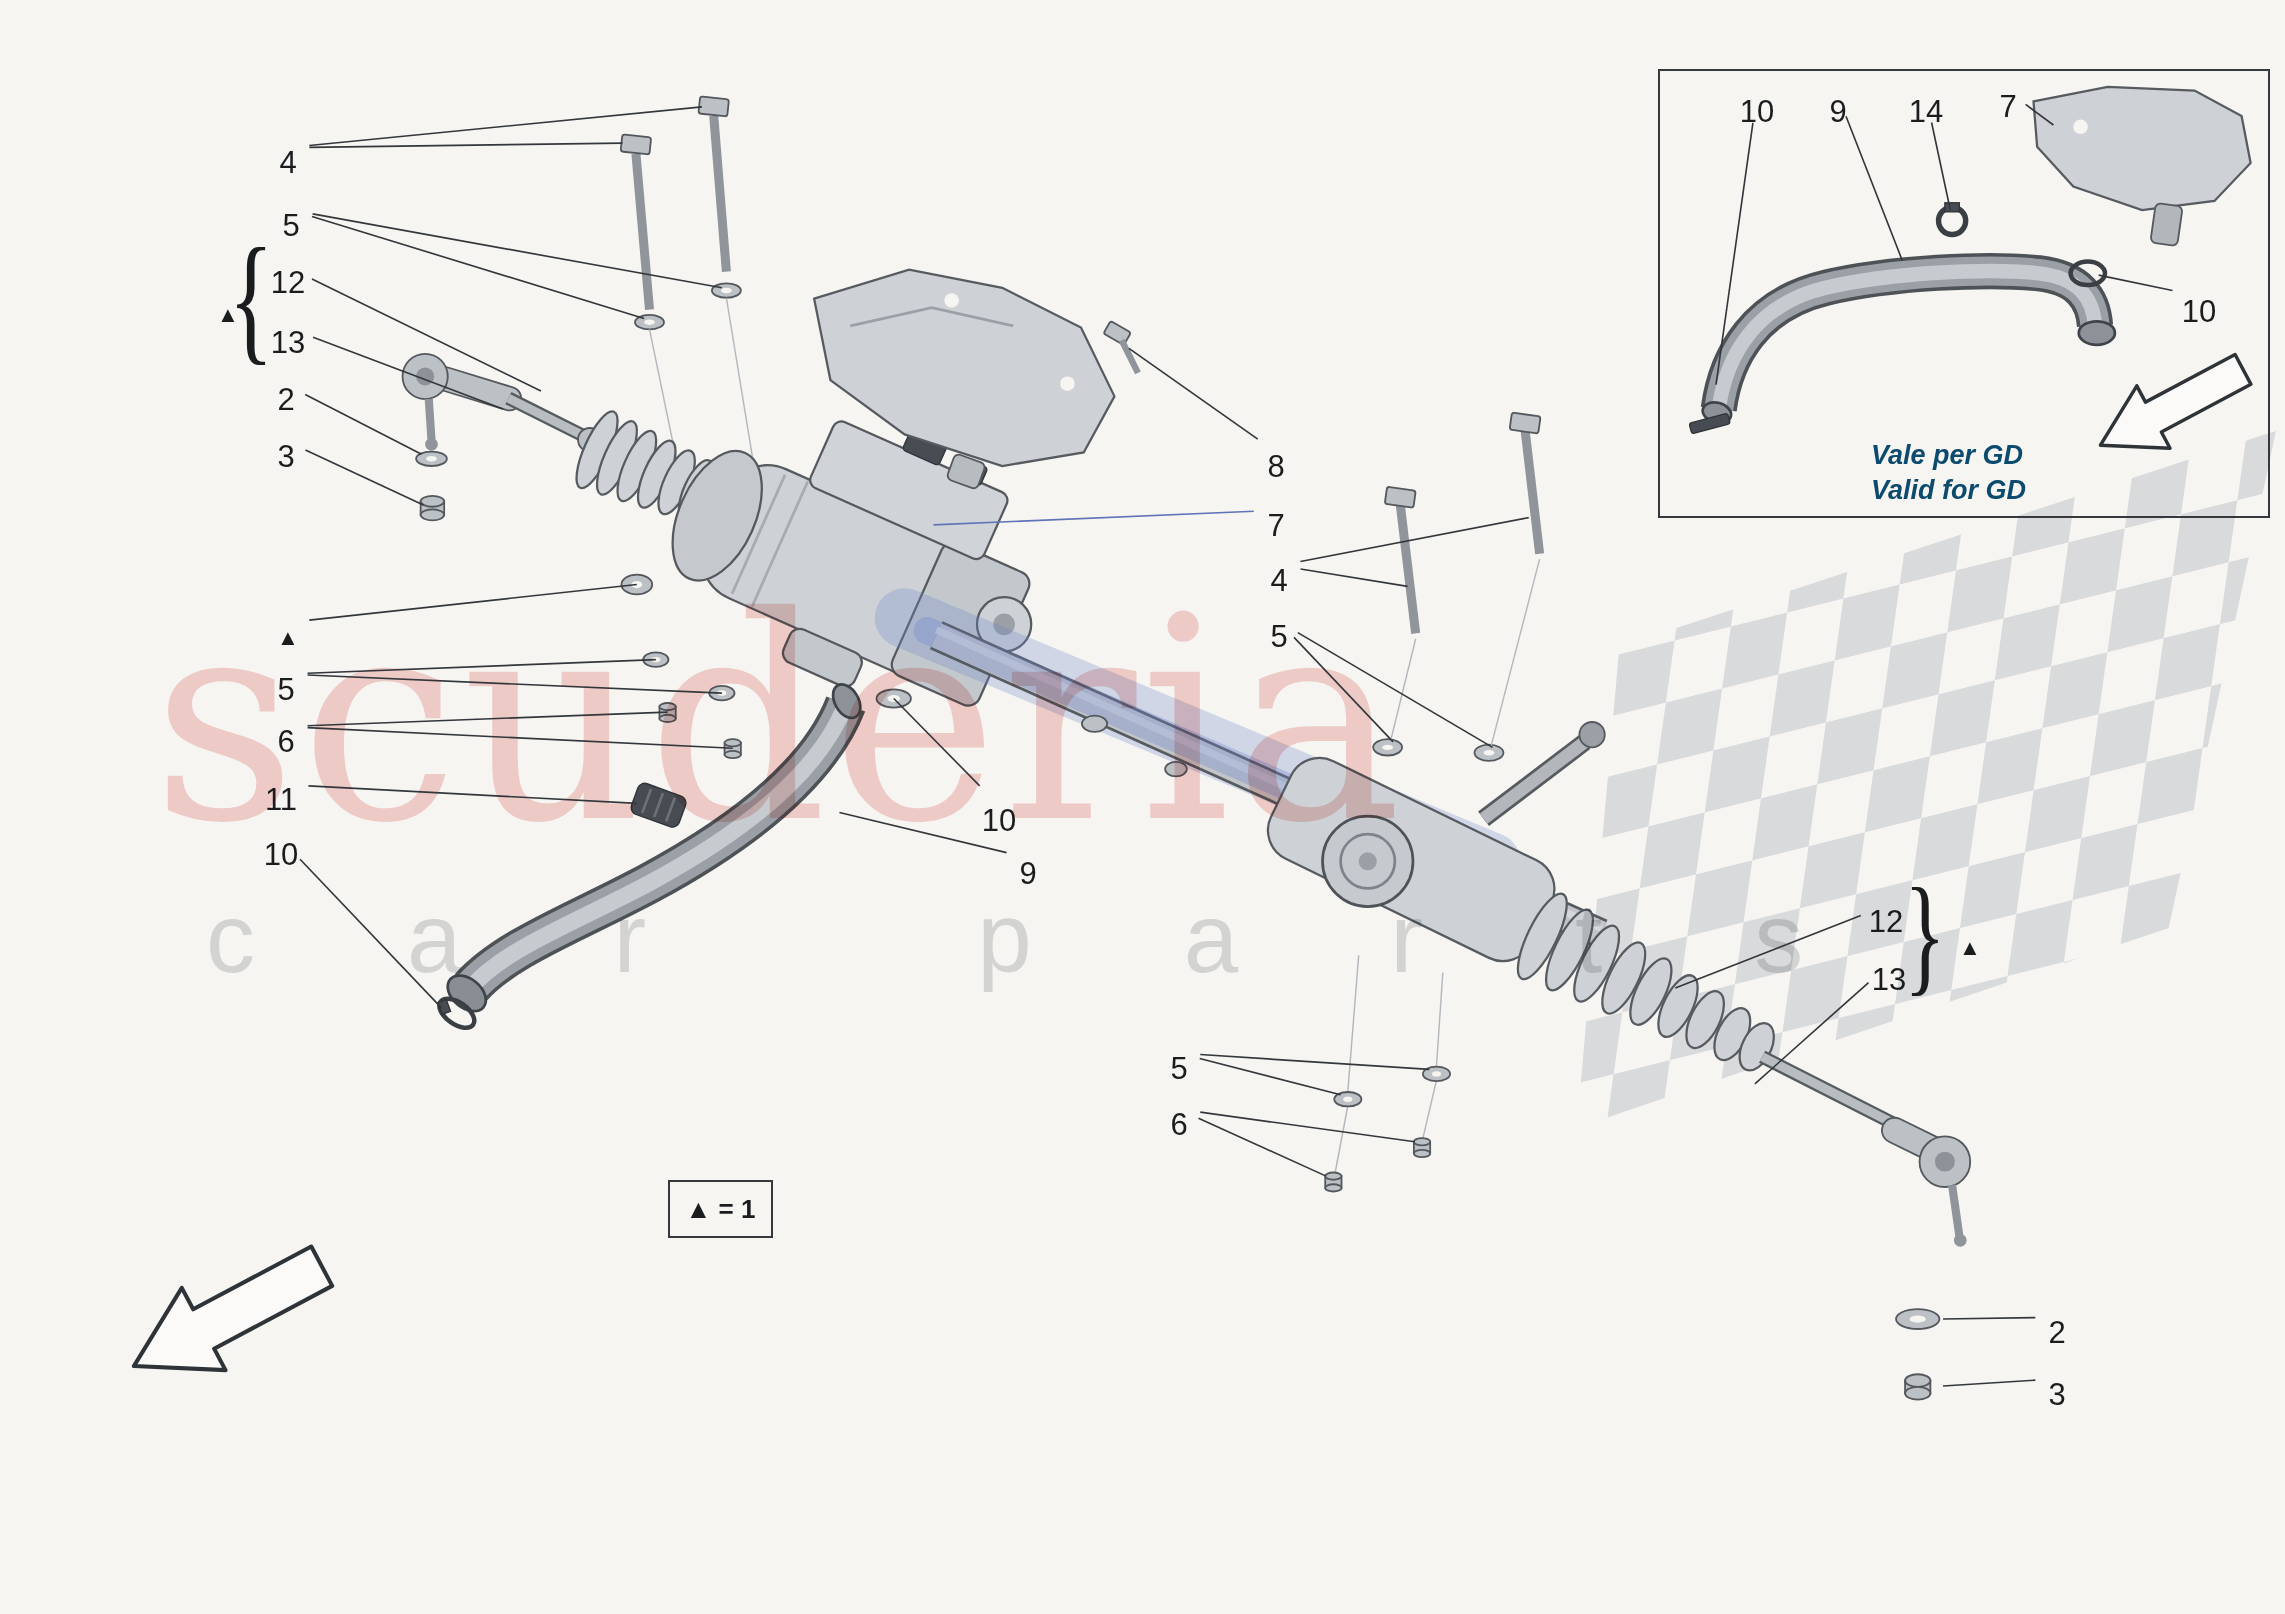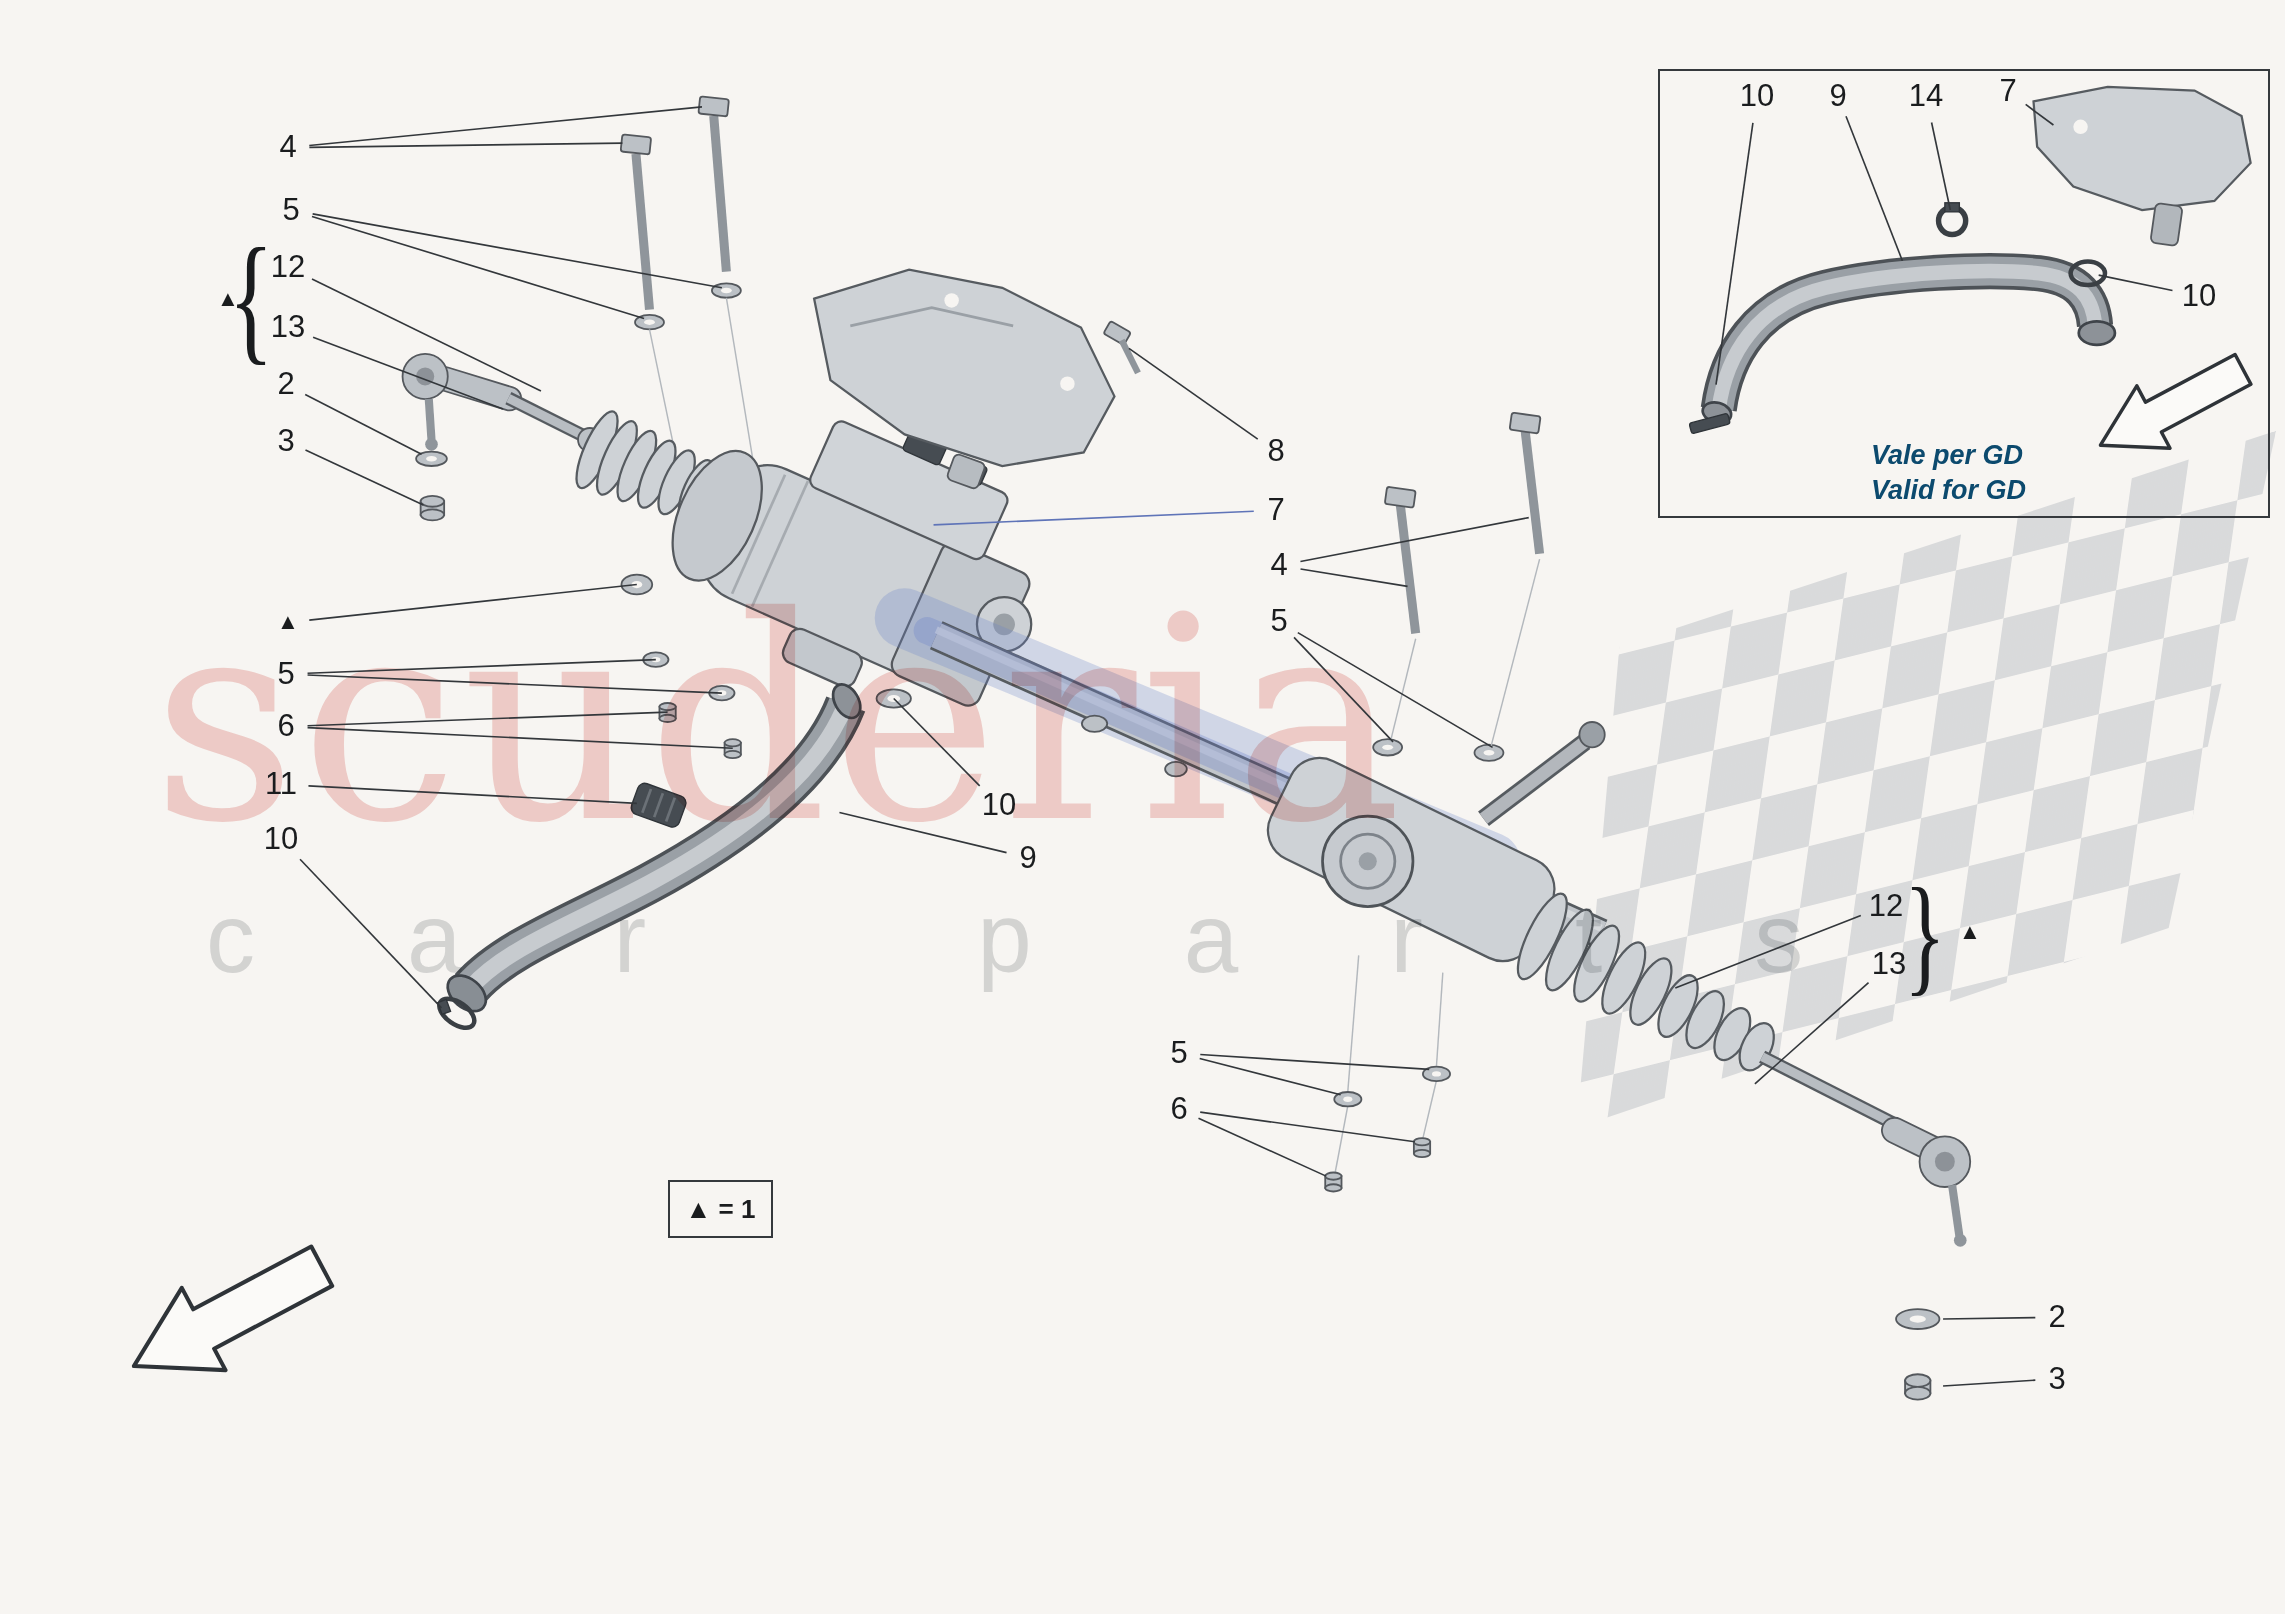--- a/index.html
+++ b/index.html
@@ -30,21 +30,21 @@
     font-size:98px;font-weight:300;letter-spacing:152px;
     color:#6f757b;opacity:.26;mix-blend-mode:multiply;pointer-events:none;text-align:right;
   }
 
   svg.illus{position:absolute;left:0;top:0;z-index:2;}
   svg.leads{position:absolute;left:0;top:0;z-index:4;pointer-events:none;}
   #callout-layer{position:absolute;inset:0;z-index:5;pointer-events:none;}
 
   .callout{
     position:absolute;transform:translate(-50%,-50%);
-    font-size:31px;color:#1a1c1e;white-space:nowrap;
+    font-size:31px;color:#1a1c1e;white-space:nowrap;margin-top:16px;
   }
   .callout.tri{font-size:22px;}
   .brace{
     position:absolute;transform:translate(-50%,-50%) scaleY(1.5);
     font-family:"Liberation Serif",serif;color:#1a1c1e;line-height:1;
   }
 
   .box{position:absolute;border:2.7px solid #35393d;background:transparent;z-index:6;}
   #legend-box{
     left:668px;top:1180px;width:101px;height:54px;

